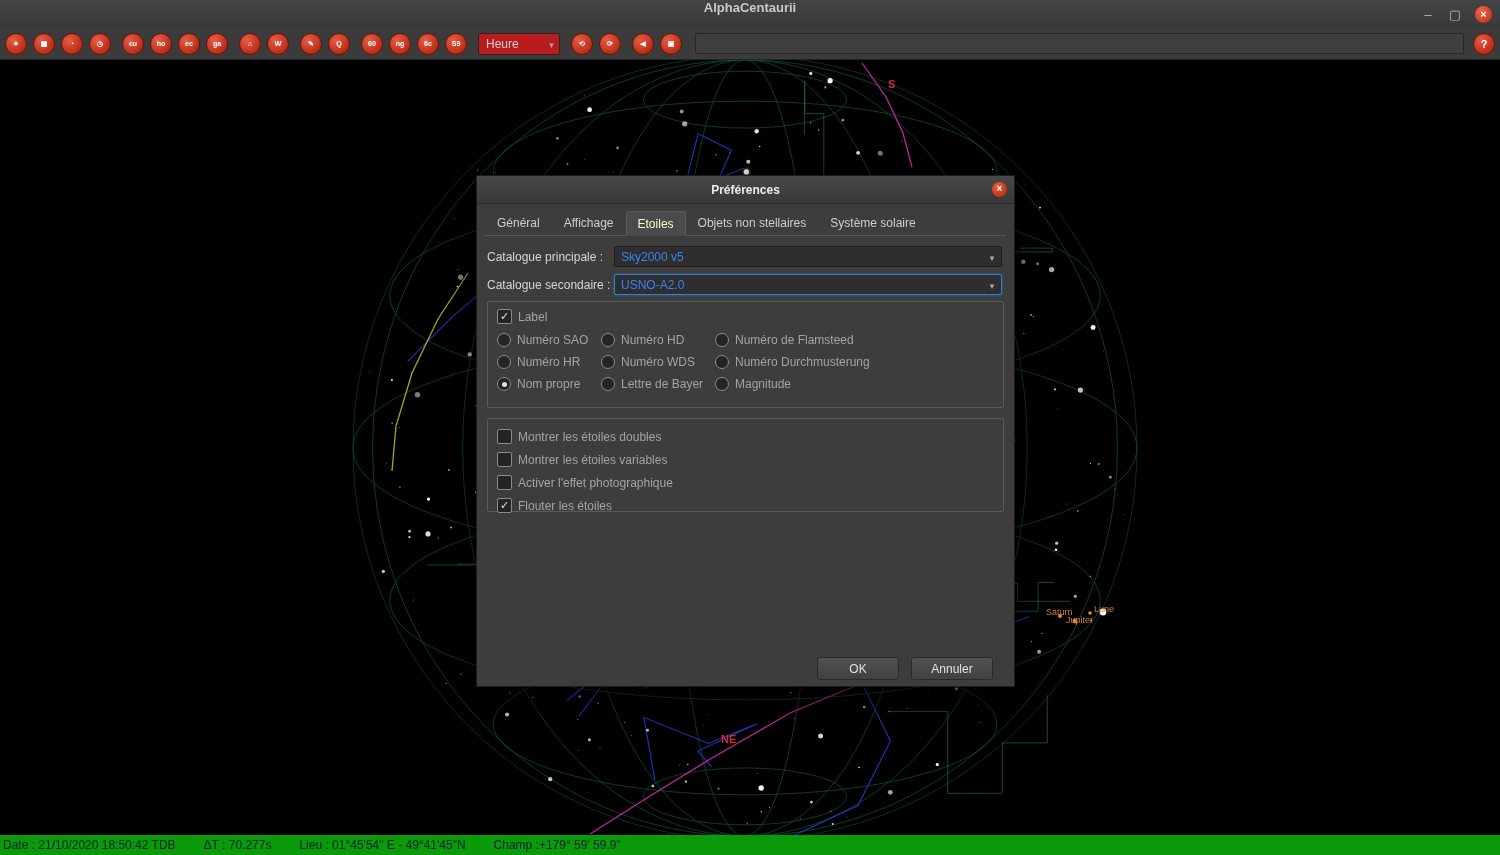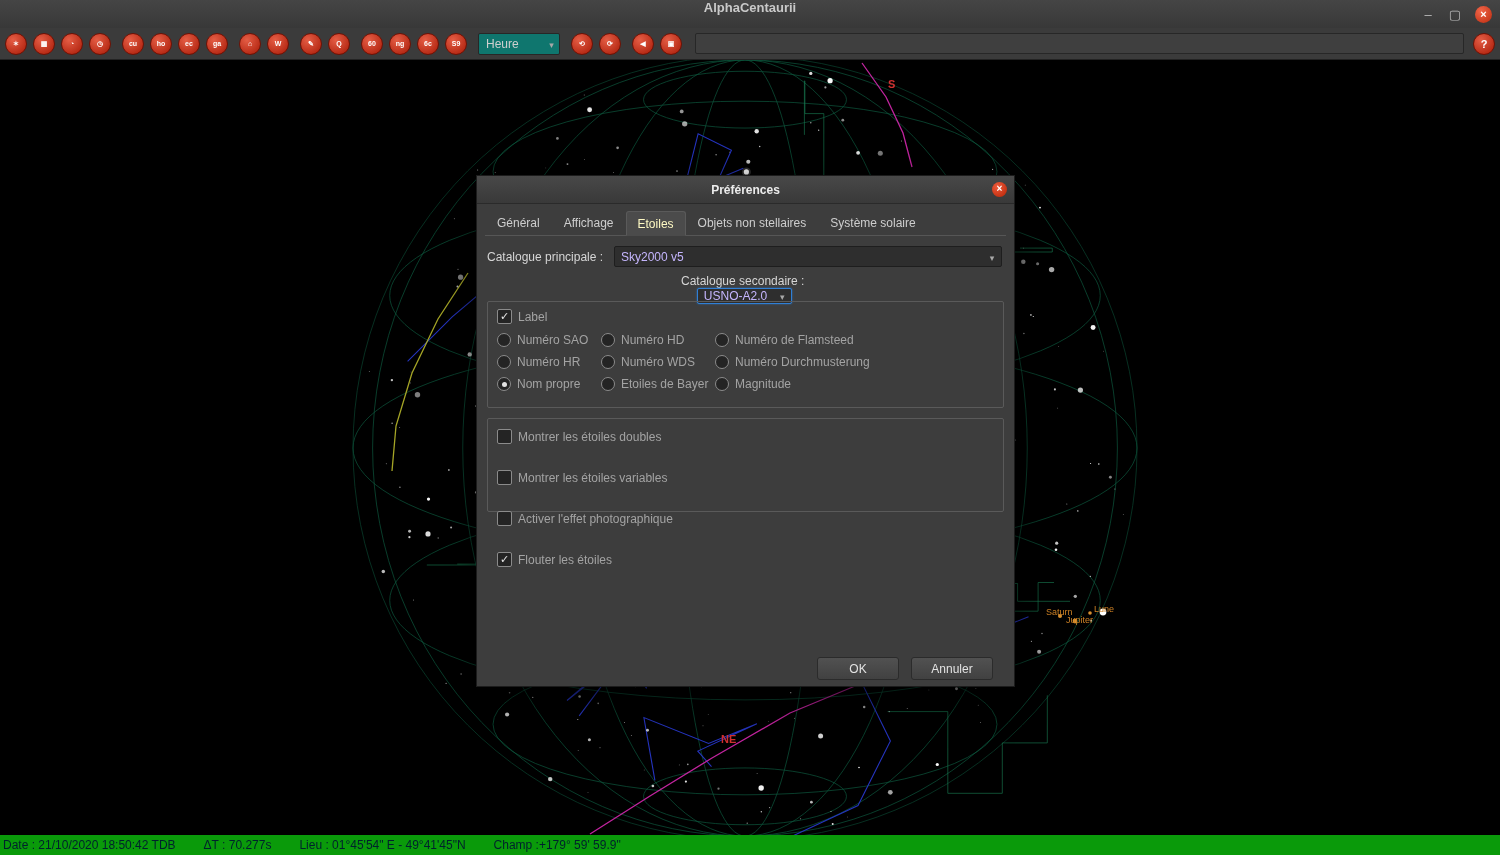--- a/index.html
+++ b/index.html
@@ -19,21 +19,21 @@
     background:radial-gradient(circle at 35% 30%,#f1664a,#bb2a0d);
     color:#fff;font-weight:bold;font-size:11px;line-height:16px;text-align:center;}
   
   .toolbar{position:absolute;top:28px;left:0;right:0;height:31px;background:#3b3b3b;
     border-bottom:1px solid #232323;display:flex;align-items:center;padding:0 5px;}
   .tgroup{display:flex;gap:6px;margin-right:11px;}
   .ticon{width:20px;height:20px;border-radius:50%;flex:none;
     background:radial-gradient(circle at 35% 30%,#e55d45,#a81a06);
     border:1px solid #701104;color:#fff;font-size:7px;font-weight:bold;
     display:flex;align-items:center;justify-content:center;cursor:default;}
-  .combo{height:20px;background:#0f766e;border:1px solid #272727;border-radius:2px;
+  .combo{height:20px;background:#b91c1c;border:1px solid #272727;border-radius:2px;
     display:flex;align-items:center;font-size:12px;color:#cfcfcf;}
   .combo .val{padding:0 7px;flex:1;white-space:nowrap;}
   .combo .arrow{width:15px;text-align:center;}
   .arrow::after{content:"▾";color:#a8a8a8;font-size:9px;}
   #time-combo{width:80px;margin-right:11px;}
   .tinput{flex:1;height:19px;background:#3f3f3f;border:1px solid #272727;border-radius:2px;
     margin:0 9px 0 2px;color:#ddd;font-size:12px;padding:0 5px;outline:none;}
   .ticon.help{font-size:11px;}
   
   .sky{position:absolute;top:60px;left:0;right:0;bottom:20px;background:#000;overflow:hidden;}
@@ -49,42 +49,42 @@
   .dlg-title{font-weight:bold;font-size:12px;color:#ececec;}
   .dlg-close{position:absolute;right:7px;top:6px;width:15px;height:15px;border-radius:50%;
     background:radial-gradient(circle at 35% 30%,#ef5b3c,#b52304);color:#fff;
     font-size:10px;line-height:14px;text-align:center;font-weight:bold;}
   .tabs{display:flex;margin:7px 8px 0 8px;border-bottom:1px solid #565656;height:24px;}
   .tab{padding:0 11px;font-size:12px;color:#cecece;display:flex;align-items:center;
     border:1px solid transparent;white-space:nowrap;}
   .tab.active{background:#4b4b4b;border:1px solid #5a5a5a;border-bottom:1px solid #4b4b4b;
     margin-bottom:-1px;border-radius:3px 3px 0 0;color:#fef9c3;}
   .frow{display:flex;align-items:center;margin:10px 12px 0 10px;height:21px;}
-  .frow.second{margin-top:7px;flex-direction:column;}
+  .frow.second{margin-top:7px;}
   .flabel{width:127px;flex:none;font-size:12px;color:#d6d6d6;}
   .fcombo{flex:1;height:19px;background:#2e2e2e;border:1px solid #1e1e1e;border-radius:2px;
-    display:flex;align-items:center;font-size:12px;color:#c4b5fd;}
+    display:flex;align-items:center;font-size:12px;color:#3b82f6;}
   .fcombo.focused{border:1px solid #2f7fd6;box-shadow:0 0 2px rgba(47,127,214,.8);}
   .fcombo .val{flex:1;padding:0 6px;}
   .fcombo .arrow{width:18px;text-align:center;}
   .groupbox{position:absolute;left:10px;right:10px;border:1px solid #5a5a5a;border-radius:2px;}
   #gb1{top:125px;height:105px;}
   #gb2{top:242px;height:92px;}
   .opt{display:flex;align-items:center;gap:6px;font-size:12px;color:#a3a3a3;white-space:nowrap;}
   .cb{width:13px;height:13px;background:#242424;border:1px solid #8b8b8b;border-radius:2px;
     display:inline-flex;align-items:center;justify-content:center;flex:none;
     font-size:11px;color:#e6e6e6;line-height:1;}
   .cb.on::after{content:"✓";margin-top:-1px;}
   .rb{width:12px;height:12px;border-radius:50%;background:#242424;border:1px solid #8b8b8b;
     display:inline-flex;align-items:center;justify-content:center;flex:none;}
   .rb.on::after{content:"";width:5px;height:5px;border-radius:50%;background:#e2e2e2;}
   .label-cb{position:absolute;left:9px;top:7px;}
   .radio-grid{position:absolute;left:9px;top:31px;right:9px;display:grid;
     grid-template-columns:104px 114px 1fr;row-gap:8px;}
-  .check-list{position:absolute;left:9px;top:10px;display:flex;flex-direction:column;gap:26px;}
+  .check-list{position:absolute;left:9px;top:10px;display:flex;flex-direction:column;gap:8px;}
   .dlg-buttons{position:absolute;right:21px;bottom:6px;display:flex;gap:12px;}
   .btn{min-width:60px;height:21px;background:linear-gradient(#515151,#414141);
     border:1px solid #2b2b2b;border-radius:3px;color:#e2e2e2;font-size:12px;
     display:flex;align-items:center;justify-content:center;padding:0 10px;}
   
   .statusbar{position:absolute;left:0;right:0;bottom:0;height:20px;background:#0a9a0a;
     display:flex;align-items:center;font-size:12px;color:#00222c;padding-left:3px;gap:28px;
     white-space:nowrap;}
 </style>
 </head>
@@ -609,21 +609,21 @@
       <div class="opt">
         <span class="rb"></span>
         <span>Numéro Durchmusterung</span>
       </div>
       <div class="opt">
         <span class="rb on"></span>
         <span>Nom propre</span>
       </div>
       <div class="opt">
         <span class="rb"></span>
-        <span>Etoiles de Bayer</span>
+        <span>Lettre de Bayer</span>
       </div>
       <div class="opt">
         <span class="rb"></span>
         <span>Magnitude</span>
       </div>
     </div>
   </div>
 
   <div class="groupbox" id="gb2">
     <div class="check-list">

